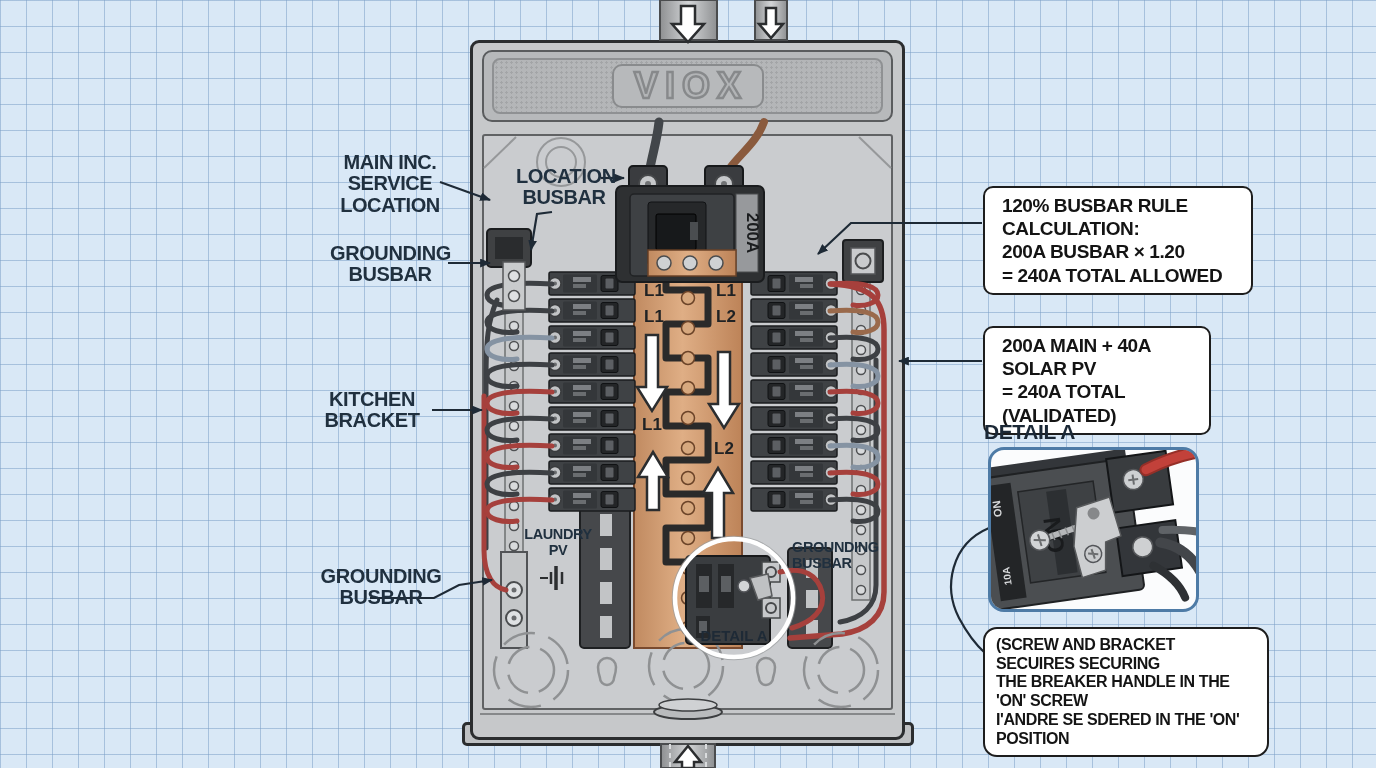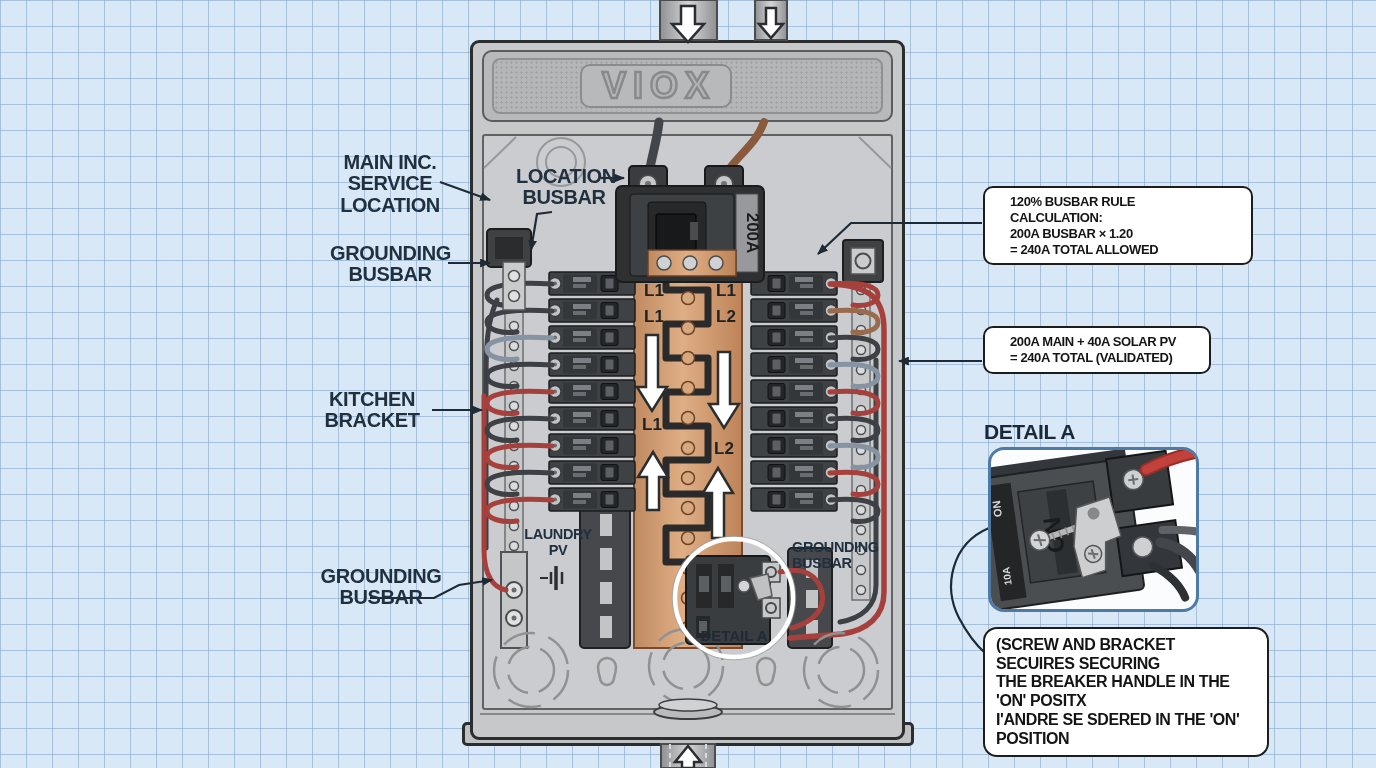--- a/index.html
+++ b/index.html
@@ -19,33 +19,33 @@
     border:3px solid #2b2d2f;border-radius:9px;z-index:1;}
   .base-flange{left:462px;top:722px;width:452px;height:24px;background:#bfc1c3;
     border:3px solid #2b2d2f;border-radius:5px;z-index:1;}
   .backplate{left:482px;top:134px;width:411px;height:576px;background:#cacccf;
     border:2px solid #606264;border-radius:3px;z-index:1;}
   .panel-header{left:482px;top:50px;width:411px;height:72px;background:#b7b9bb;
     border:2px solid #5a5c5e;border-radius:10px;z-index:2;}
   .header-texture{left:492px;top:58px;width:391px;height:56px;border:2px solid #8f9193;
     border-radius:8px;background-color:#b4b6b8;z-index:2;
     background-image:radial-gradient(#a3a5a7 1px, transparent 1.3px);background-size:5px 5px;}
-  .brand-plate{left:580px;top:64px;width:152px;height:44px;border:2.5px solid #898b8d;
+  .brand-plate{left:612px;top:64px;width:152px;height:44px;border:2.5px solid #898b8d;
     border-radius:10px;background:#b7b9bb;z-index:3;display:flex;align-items:center;justify-content:center;}
   .brand-logo{font-weight:bold;font-size:36px;letter-spacing:7px;color:rgba(170,172,174,.35);
     -webkit-text-stroke:2.4px #87898b;line-height:1;padding-left:6px;}
   
   .gfx{left:0;top:0;z-index:4;pointer-events:none;}
   
   .lbl{z-index:6;color:#20303f;font-weight:bold;font-size:20px;line-height:1.07;
     text-align:center;letter-spacing:-0.4px;}
   .lbl.small{font-size:14.5px;line-height:1.1;}
   .lbl.left{text-align:left;}
   .callout{z-index:6;background:#ffffff;border:2.5px solid #1d1d1d;border-radius:10px;
-    color:#141414;font-weight:bold;font-size:13px;line-height:1.22;padding:6px 25px;
+    color:#141414;font-weight:bold;font-size:19px;line-height:1.22;padding:6px 17px;
     letter-spacing:-0.4px;}
   .callout.fastener{border-radius:14px;font-size:16px;line-height:1.17;padding:7px 11px;}
   .callout.fastener .first{font-size:18px;}
   .detail-heading{z-index:6;color:#1b2836;font-weight:bold;font-size:21px;letter-spacing:-0.4px;}
   .inset{left:988px;top:447px;width:211px;height:165px;background:#fbfcfd;
     border:3px solid #4e7ba6;border-radius:16px;z-index:5;overflow:hidden;}
 </style>
 </head>
 <body>
 
@@ -377,21 +377,21 @@
     <div>200A BUSBAR × 1.20</div>
     <div>= 240A TOTAL ALLOWED</div>
   </div>
   <div class="abs callout" style="left:983px;top:326px;width:228px;">
     <div>200A MAIN + 40A SOLAR PV</div>
     <div>= 240A TOTAL (VALIDATED)</div>
   </div>
   <div class="abs detail-heading" style="left:984px;top:420px;">DETAIL A</div>
   <div class="abs callout fastener" style="left:983px;top:627px;width:286px;">
     <div>(SCREW AND BRACKET SECUIRES SECURING</div>
-    <div>THE BREAKER HANDLE IN THE 'ON' POSITX</div>
+    <div>THE BREAKER HANDLE IN THE 'ON' SCREW</div>
     <div>I'ANDRE SE SDERED IN THE 'ON' POSITION</div>
 
   </div>
 
   <div class="abs inset">
     <svg width="205" height="159" viewBox="0 0 205 159">
       <g transform="rotate(-8 85 75)">
         <rect x="-14" y="6" width="158" height="16" fill="#33363a"></rect>
         <rect x="-14" y="16" width="158" height="132" rx="5" fill="#4b4e51" stroke="#1f2123" stroke-width="2"></rect>
         <rect x="0" y="24" width="26" height="116" fill="#232527"></rect>

